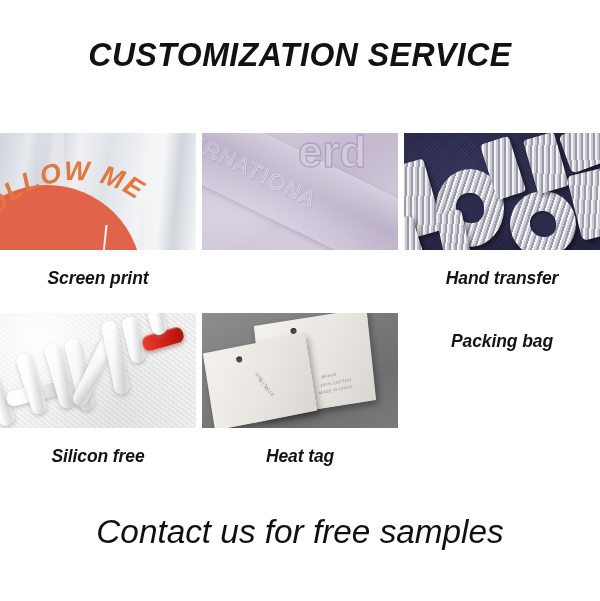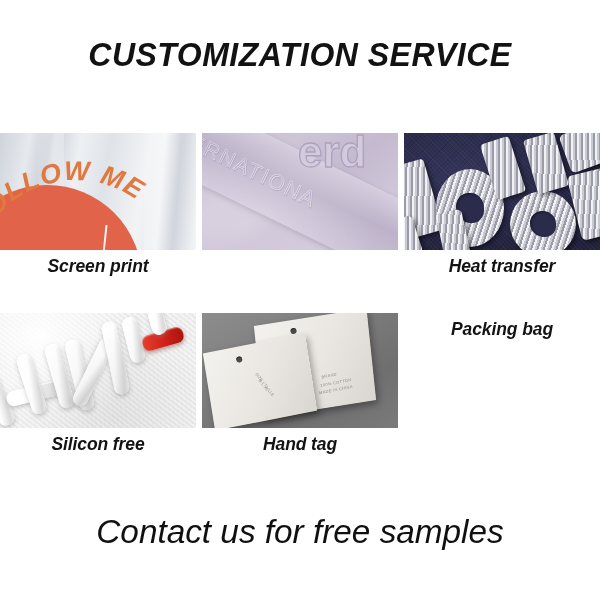--- a/index.html
+++ b/index.html
@@ -37,21 +37,21 @@
     position:relative;width:196px;overflow:hidden;
     background:#ddd;
   }
   .thumb.r1{height:117px;}
   .thumb.r2{height:115px;}
 
   .caption{
     width:196px;text-align:center;
     font-size:17.5px;font-weight:bold;font-style:italic;
     color:#131313;
-    padding-top:6px;
+    padding-top:18px;
     letter-spacing:-.1px;
     font-family:"Liberation Sans","DejaVu Sans",sans-serif;
   }
 
   
   .t-screen{
     background:
       linear-gradient(100deg,#cfd4dc 0%,#e6e9ed 14%,#c9ced6 24%,#eef0f3 38%,#dfe3e8 52%,#f2f3f5 70%,#e2e5ea 86%,#eceef1 100%);
   }
   .t-screen .circle{
@@ -242,21 +242,21 @@
           <div class="glyph" style="left:-14px;top:30px;width:44px;height:74px;transform:rotate(-16deg);border-radius:4px;"></div>
           <div class="glyph g-ring" style="left:32px;top:36px;width:68px;height:78px;"></div>
           <div class="glyph" style="left:36px;top:78px;width:26px;height:46px;transform:rotate(-12deg);border-radius:5px;"></div>
           <div class="glyph" style="left:84px;top:6px;width:30px;height:58px;transform:rotate(-18deg);border-radius:4px;"></div>
           <div class="glyph g-ring" style="left:106px;top:58px;width:66px;height:66px;"></div>
           <div class="glyph" style="left:126px;top:2px;width:32px;height:56px;transform:rotate(-16deg);border-radius:4px;"></div>
           <div class="glyph" style="left:160px;top:-6px;width:46px;height:40px;transform:rotate(-20deg);border-radius:5px;"></div>
           <div class="glyph" style="left:170px;top:38px;width:40px;height:66px;transform:rotate(-14deg);border-radius:5px;"></div>
           <div class="glyph" style="left:-20px;top:86px;width:34px;height:40px;transform:rotate(-18deg);border-radius:5px;"></div>
         </div>
-        <div class="caption">Heat transfer</div>
+        <div class="caption">Hand transfer</div>
       </div>
     </div>
 
     <div class="row" style="position:absolute;top:180px;">
 
       <div class="cell c0">
         <div class="thumb r2 t-sil">
           <div class="sbar" style="left:-10px;top:58px;width:16px;height:56px;transform:rotate(-24deg);"></div>
           <div class="sbar" style="left:6px;top:72px;width:64px;height:15px;transform:rotate(-14deg);"></div>
           <div class="sbar" style="left:24px;top:40px;width:15px;height:62px;transform:rotate(-18deg);"></div>
@@ -279,21 +279,21 @@
             <div class="tagtext" style="left:62px;top:58px;transform:rotate(-2deg);">BRAND</div>
             <div class="tagtext" style="left:60px;top:66px;transform:rotate(-2deg);">100% COTTON</div>
             <div class="tagtext" style="left:58px;top:73px;transform:rotate(-2deg);">MADE IN CHINA</div>
           </div>
           <div class="tagcard" style="left:6px;top:30px;width:104px;height:78px;transform:rotate(-11deg) skewX(-2deg);">
             <div class="hole" style="left:32px;top:10px;"></div>
             <div class="tagtext" style="left:42px;top:40px;transform:rotate(62deg);">SIZE / TAILLE</div>
             <div class="tagtext" style="left:48px;top:40px;transform:rotate(62deg);">M  L  XL</div>
           </div>
         </div>
-        <div class="caption">Hand tag</div>
+        <div class="caption">Heat tag</div>
       </div>
 
       <div class="cell c2">
         <div class="caption">Packing bag</div>
       </div>
     </div>
   </div>
 
   <div class="footer">Contact us for free samples</div>
 </div>

